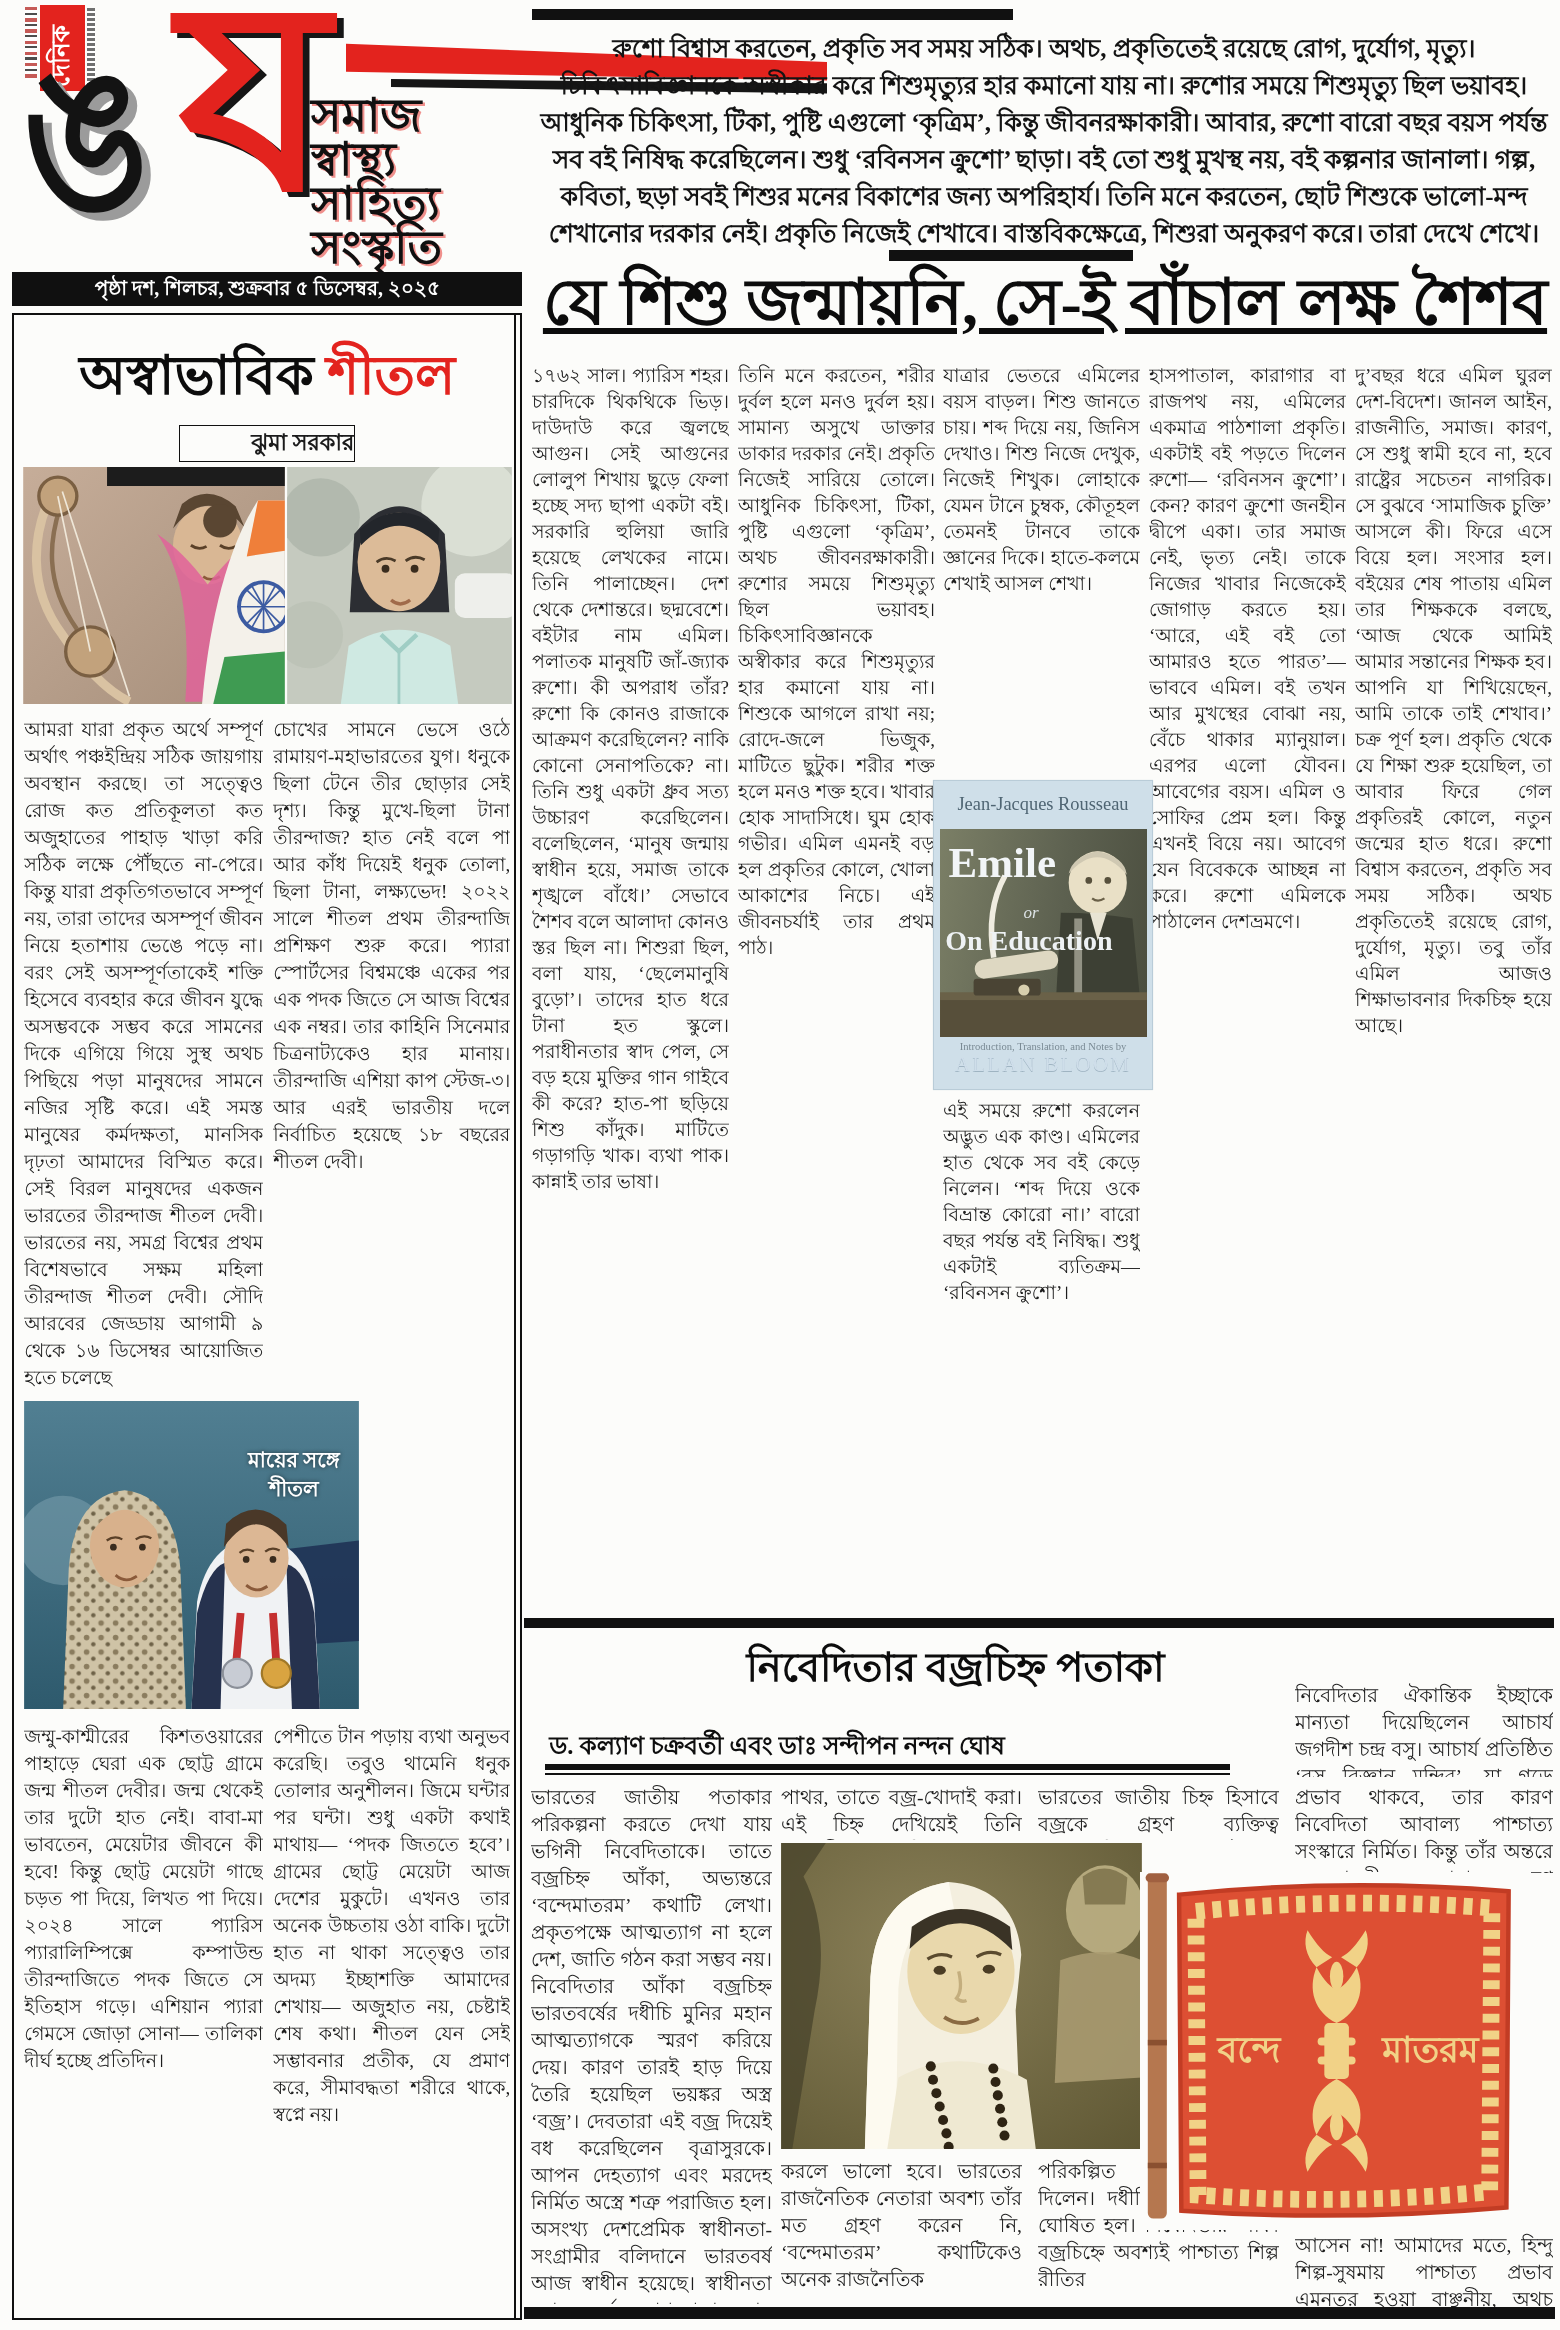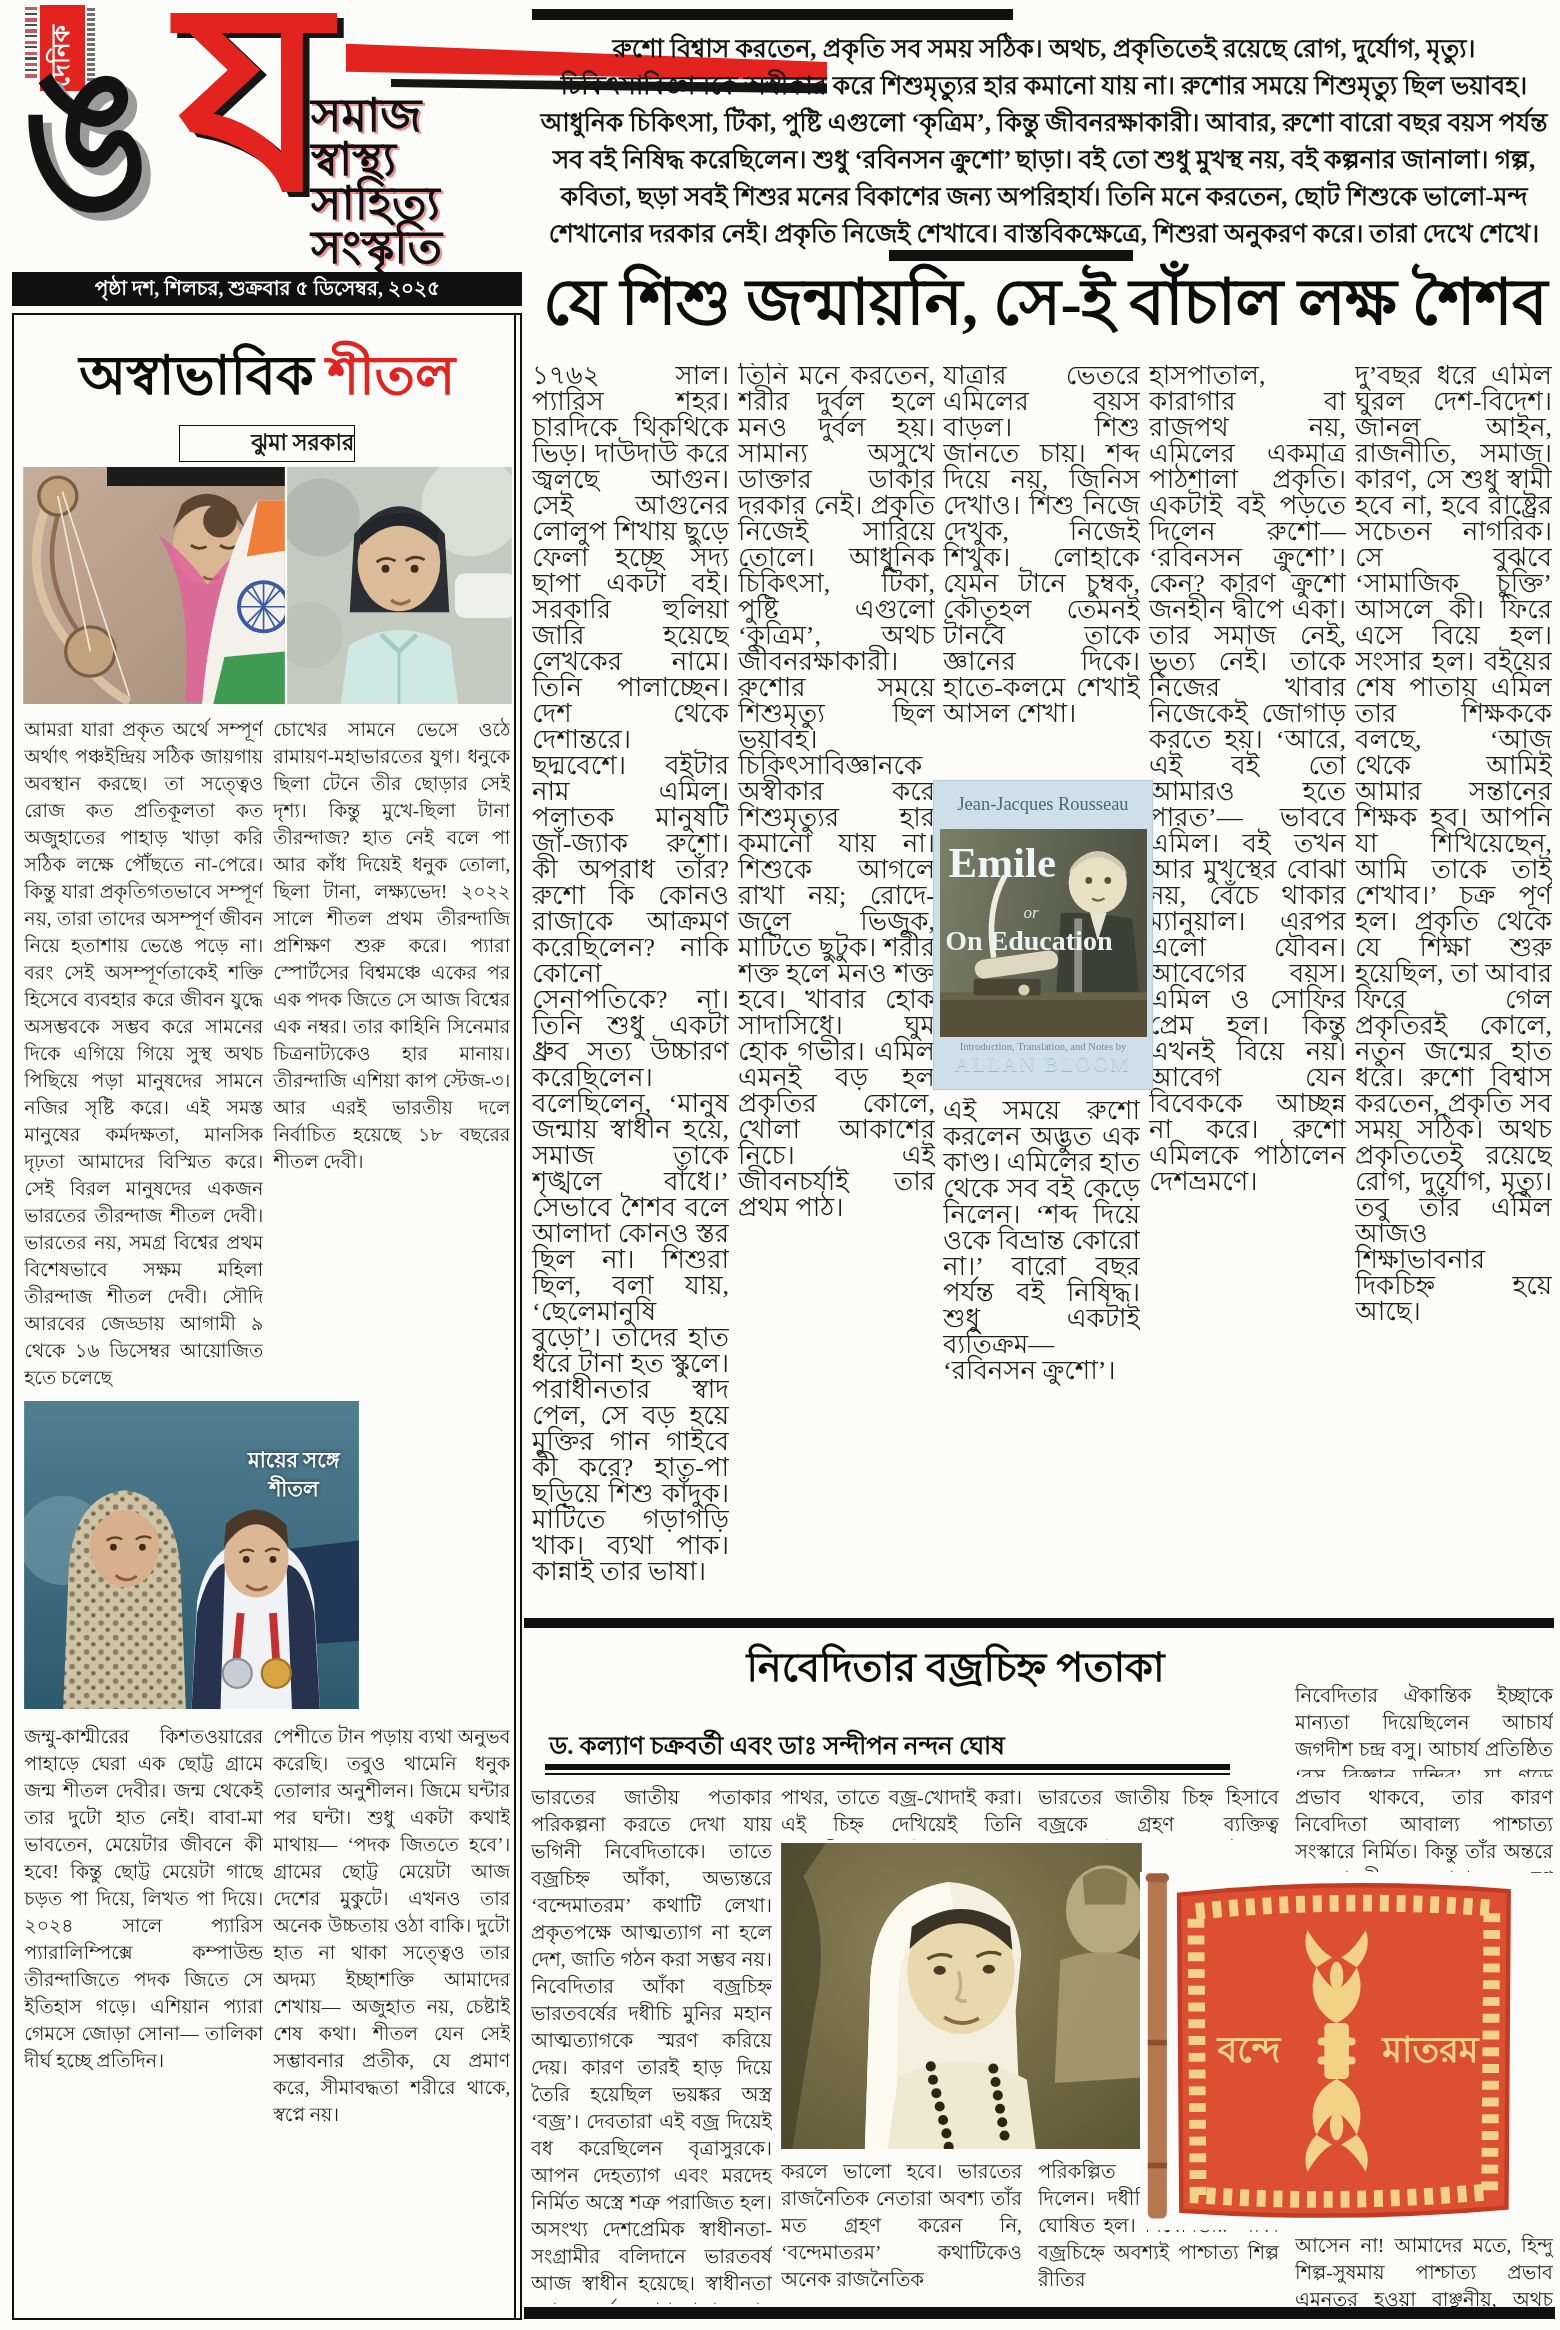--- a/index.html
+++ b/index.html
@@ -1,20 +1,20 @@
 <!DOCTYPE html>
 <html style="font-size:9px"><head>
 <meta charset="utf-8">
 <style>
   html,body{margin:0;padding:0;background:#e8e8e4;}
   #page{position:relative;width:1561px;height:2330px;background:#fcfcfa;overflow:hidden;
         font-family:"Liberation Serif",serif;color:#1b1b1b;}
   .abs{position:absolute;}
   .bar{background:#111;}
-  .col{ text-align:justify; font-size:26px; line-height:26px; color:#1d1d1d;
+  .col{ text-align:justify; font-size:19px; line-height:26px; color:#1d1d1d;
         overflow:hidden; word-break:break-word;}
   .colL{font-size:19px;line-height:27px;}
   .headline{font-weight:bold;color:#0c0c0c;text-align:center;
             font-family:"Liberation Serif",serif;}
   .serif{font-family:"Liberation Serif",serif;}
   .sans{font-family:"Liberation Sans",sans-serif;}
   .center{text-align:center;}
   .white{color:#ffffff;}
   .photo{overflow:hidden;}
   svg{display:block;}
@@ -178,21 +178,21 @@
         <div>মায়ের সঙ্গে</div>
         <div>শীতল</div>
       </div>
     </div>
 
 
     <div class="abs col colL" style="left:10px;top:1408px;width:239px;height:576px;">জম্মু-কাশ্মীরের কিশতওয়ারের পাহাড়ে ঘেরা এক ছোট্ট গ্রামে জন্ম শীতল দেবীর। জন্ম থেকেই তার দুটো হাত নেই। বাবা-মা ভাবতেন, মেয়েটার জীবনে কী হবে! কিন্তু ছোট্ট মেয়েটা গাছে চড়ত পা দিয়ে, লিখত পা দিয়ে। ২০২৪ সালে প্যারিস প্যারালিম্পিক্সে কম্পাউন্ড তীরন্দাজিতে পদক জিতে সে ইতিহাস গড়ে। এশিয়ান প্যারা গেমসে জোড়া সোনা— তালিকা দীর্ঘ হচ্ছে প্রতিদিন।</div>
     <div class="abs col colL" style="left:259px;top:1408px;width:237px;height:576px;">পেশীতে টান পড়ায় ব্যথা অনুভব করেছি। তবুও থামেনি ধনুক তোলার অনুশীলন। জিমে ঘন্টার পর ঘন্টা। শুধু একটা কথাই মাথায়— ‘পদক জিততে হবে’। গ্রামের ছোট্ট মেয়েটা আজ দেশের মুকুটে। এখনও তার অনেক উচ্চতায় ওঠা বাকি। দুটো হাত না থাকা সত্ত্বেও তার অদম্য ইচ্ছাশক্তি আমাদের শেখায়— অজুহাত নয়, চেষ্টাই শেষ কথা। শীতল যেন সেই সম্ভাবনার প্রতীক, যে প্রমাণ করে, সীমাবদ্ধতা শরীরে থাকে, স্বপ্নে নয়।</div>
   </div>
 
-  <div class="abs headline" style="left:531px;top:253px;width:1028px;font-size:64px;letter-spacing:-0.6px;">যে শিশু জন্মায়নি, সে-ই বাঁচাল লক্ষ শৈশব</div>
+  <div class="abs headline" style="left:531px;top:253px;width:1028px;font-size:64px;letter-spacing:-0.6px;text-decoration:underline;">যে শিশু জন্মায়নি, সে-ই বাঁচাল লক্ষ শৈশব</div>
 
   <div class="abs col" style="left:532px;top:363px;width:197px;height:1251px;">১৭৬২ সাল। প্যারিস শহর। চারদিকে থিকথিকে ভিড়। দাউদাউ করে জ্বলছে আগুন। সেই আগুনের লোলুপ শিখায় ছুড়ে ফেলা হচ্ছে সদ্য ছাপা একটা বই। সরকারি হুলিয়া জারি হয়েছে লেখকের নামে। তিনি পালাচ্ছেন। দেশ থেকে দেশান্তরে। ছদ্মবেশে। বইটার নাম এমিল। পলাতক মানুষটি জাঁ-জ্যাক রুশো। কী অপরাধ তাঁর? রুশো কি কোনও রাজাকে আক্রমণ করেছিলেন? নাকি কোনো সেনাপতিকে? না। তিনি শুধু একটা ধ্রুব সত্য উচ্চারণ করেছিলেন। বলেছিলেন, ‘মানুষ জন্মায় স্বাধীন হয়ে, সমাজ তাকে শৃঙ্খলে বাঁধে।’ সেভাবে শৈশব বলে আলাদা কোনও স্তর ছিল না। শিশুরা ছিল, বলা যায়, ‘ছেলেমানুষি বুড়ো’। তাদের হাত ধরে টানা হত স্কুলে। পরাধীনতার স্বাদ পেল, সে বড় হয়ে মুক্তির গান গাইবে কী করে? হাত-পা ছড়িয়ে শিশু কাঁদুক। মাটিতে গড়াগড়ি খাক। ব্যথা পাক। কান্নাই তার ভাষা।</div>
   <div class="abs col" style="left:738px;top:363px;width:197px;height:1251px;">তিনি মনে করতেন, শরীর দুর্বল হলে মনও দুর্বল হয়। সামান্য অসুখে ডাক্তার ডাকার দরকার নেই। প্রকৃতি নিজেই সারিয়ে তোলে। আধুনিক চিকিৎসা, টিকা, পুষ্টি এগুলো ‘কৃত্রিম’, অথচ জীবনরক্ষাকারী। রুশোর সময়ে শিশুমৃত্যু ছিল ভয়াবহ। চিকিৎসাবিজ্ঞানকে অস্বীকার করে শিশুমৃত্যুর হার কমানো যায় না। শিশুকে আগলে রাখা নয়; রোদে-জলে ভিজুক, মাটিতে ছুটুক। শরীর শক্ত হলে মনও শক্ত হবে। খাবার হোক সাদাসিধে। ঘুম হোক গভীর। এমিল এমনই বড় হল প্রকৃতির কোলে, খোলা আকাশের নিচে। এই জীবনচর্যাই তার প্রথম পাঠ।</div>
 
   <div class="abs" style="left:943px;top:363px;width:197px;height:1251px;">
     <div class="col" style="height:415px;">যাত্রার ভেতরে এমিলের বয়স বাড়ল। শিশু জানতে চায়। শব্দ দিয়ে নয়, জিনিস দেখাও। শিশু নিজে দেখুক, নিজেই শিখুক। লোহাকে যেমন টানে চুম্বক, কৌতূহল তেমনই টানবে তাকে জ্ঞানের দিকে। হাতে-কলমে শেখাই আসল শেখা।</div>
     <div style="height:320px;"></div>
     <div class="col" style="height:503px;">এই সময়ে রুশো করলেন অদ্ভুত এক কাণ্ড। এমিলের হাত থেকে সব বই কেড়ে নিলেন। ‘শব্দ দিয়ে ওকে বিভ্রান্ত কোরো না।’ বারো বছর পর্যন্ত বই নিষিদ্ধ। শুধু একটাই ব্যতিক্রম— ‘রবিনসন ক্রুশো’।</div>
   </div>
 

